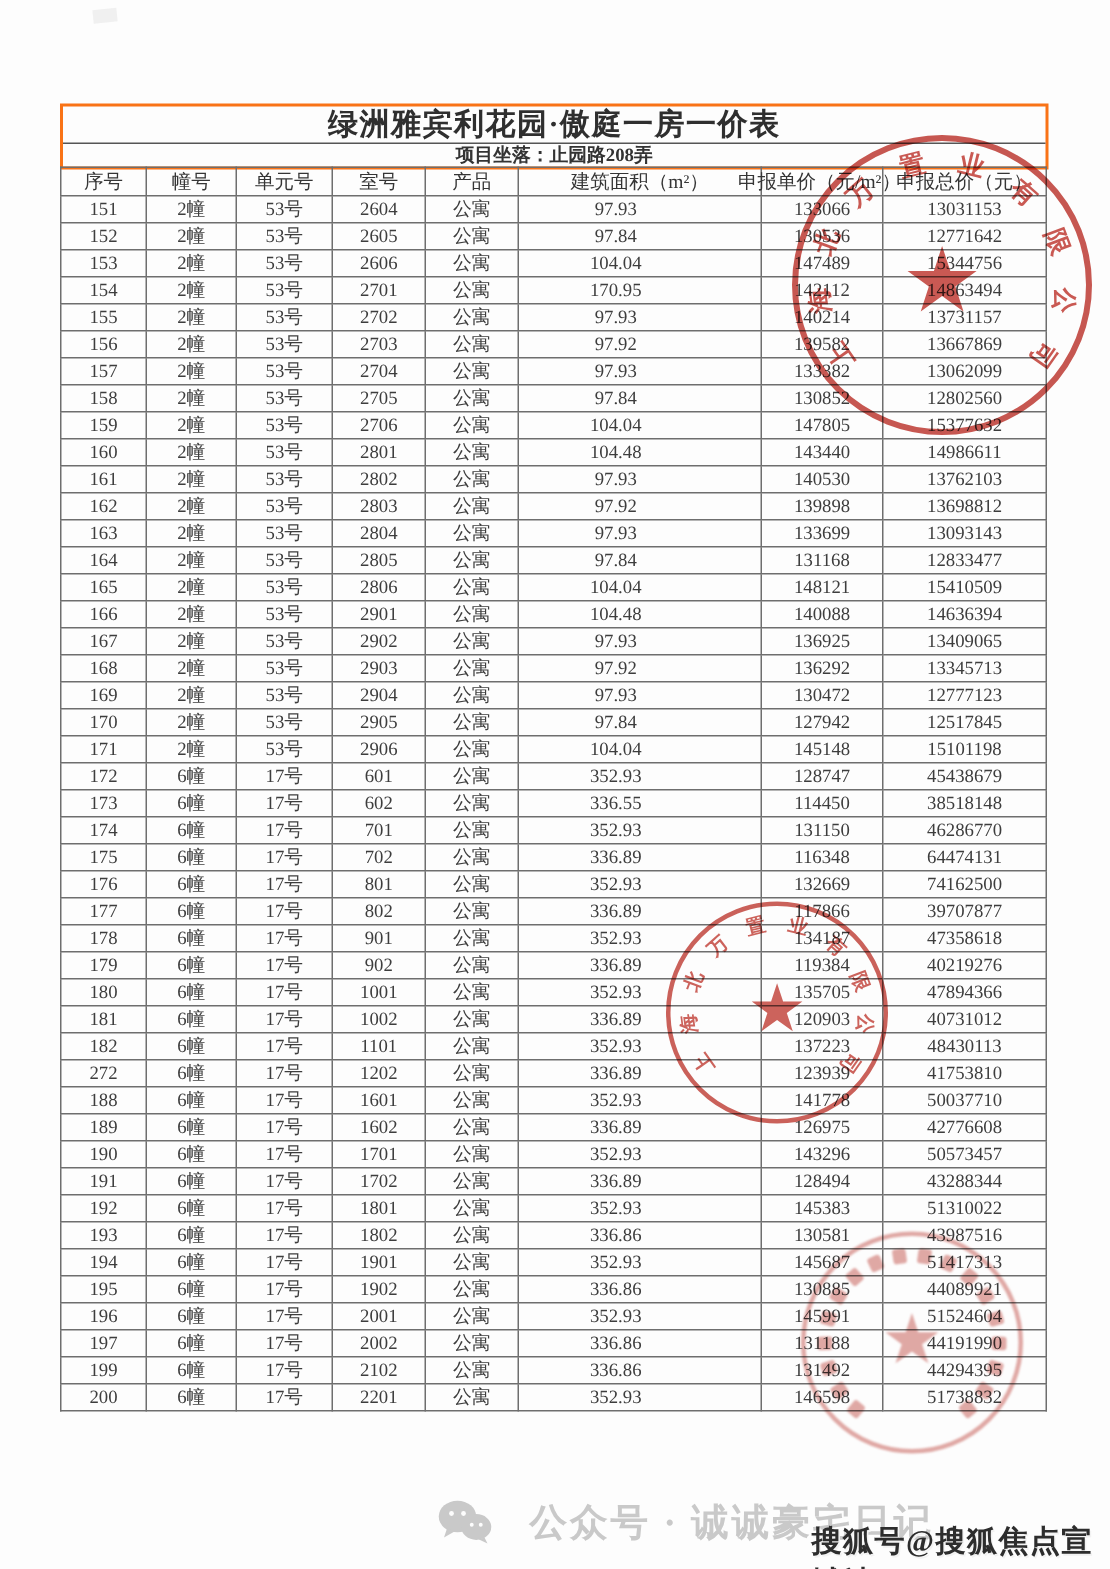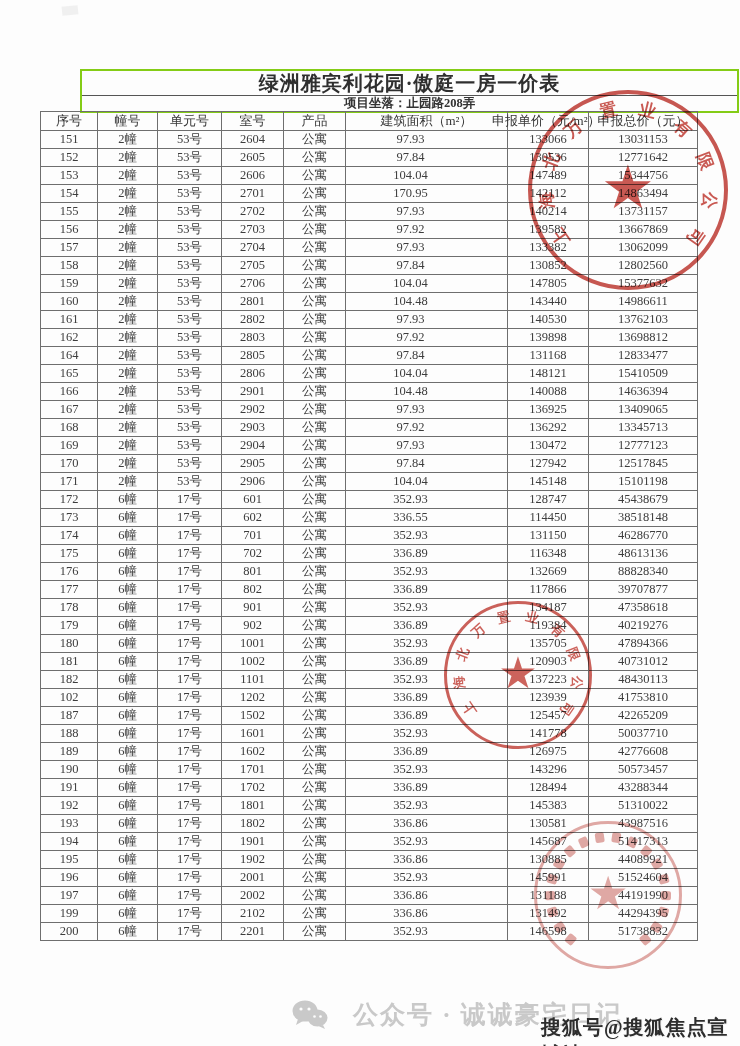--- a/index.html
+++ b/index.html
@@ -1,21 +1,21 @@
 <!DOCTYPE html>
 <html><head>
 <meta charset="utf-8">
 <style>
   html,body{margin:0;padding:0;background:#ffffff;}
   .page{position:relative;width:740px;height:1046px;background:#fdfdfd;overflow:hidden;
         font-family:"Liberation Serif","DejaVu Serif",serif;color:#3d3d3d;}
   .scan-artifact{position:absolute;left:62px;top:6px;width:16px;height:9px;
         background:#ececec;opacity:.8;transform:rotate(-6deg);}
   
-  .title-box{position:absolute;left:40px;top:69px;width:655px;border:2px solid #84cc16;margin-left:40px;}
+  .title-box{position:absolute;left:40px;top:69px;width:655px;border:2px solid #f97316;}
   .doc-title{height:24px;line-height:25px;text-align:center;font-size:20px;font-weight:bold;
         letter-spacing:1px;border-bottom:1px solid #555;color:#2f2f2f;}
   .doc-subtitle{height:15px;line-height:15px;text-align:center;font-size:12.5px;
         font-weight:bold;color:#333;}
   
   .grid-wrap{position:absolute;left:40px;top:111px;width:657px;}
   table.price-table{border-collapse:collapse;width:657px;table-layout:fixed;}
   .price-table th,.price-table td{border:1px solid #6e6e6e;padding:0;text-align:center;
         font-size:12.5px;color:#3d3d3d;overflow:visible;}
   .price-table thead tr{height:19px;}
@@ -203,20 +203,30 @@
             <td class="c0">162</td>
             <td class="c1">2幢</td>
             <td class="c2">53号</td>
             <td class="c3">2803</td>
             <td class="c4">公寓</td>
             <td class="c5">97.92</td>
             <td class="c6">139898</td>
             <td class="c7">13698812</td>
           </tr>
           <tr>
+            <td class="c0">163</td>
+            <td class="c1">2幢</td>
+            <td class="c2">53号</td>
+            <td class="c3">2804</td>
+            <td class="c4">公寓</td>
+            <td class="c5">97.93</td>
+            <td class="c6">133699</td>
+            <td class="c7">13093143</td>
+          </tr>
+          <tr>
             <td class="c0">164</td>
             <td class="c1">2幢</td>
             <td class="c2">53号</td>
             <td class="c3">2805</td>
             <td class="c4">公寓</td>
             <td class="c5">97.84</td>
             <td class="c6">131168</td>
             <td class="c7">12833477</td>
           </tr>
           <tr>
@@ -320,31 +330,31 @@
             <td class="c7">46286770</td>
           </tr>
           <tr>
             <td class="c0">175</td>
             <td class="c1">6幢</td>
             <td class="c2">17号</td>
             <td class="c3">702</td>
             <td class="c4">公寓</td>
             <td class="c5">336.89</td>
             <td class="c6">116348</td>
-            <td class="c7">48613136</td>
+            <td class="c7">64474131</td>
           </tr>
           <tr>
             <td class="c0">176</td>
             <td class="c1">6幢</td>
             <td class="c2">17号</td>
             <td class="c3">801</td>
             <td class="c4">公寓</td>
             <td class="c5">352.93</td>
             <td class="c6">132669</td>
-            <td class="c7">88828340</td>
+            <td class="c7">74162500</td>
           </tr>
           <tr>
             <td class="c0">177</td>
             <td class="c1">6幢</td>
             <td class="c2">17号</td>
             <td class="c3">802</td>
             <td class="c4">公寓</td>
             <td class="c5">336.89</td>
             <td class="c6">117866</td>
             <td class="c7">39707877</td>
@@ -393,38 +403,28 @@
             <td class="c0">182</td>
             <td class="c1">6幢</td>
             <td class="c2">17号</td>
             <td class="c3">1101</td>
             <td class="c4">公寓</td>
             <td class="c5">352.93</td>
             <td class="c6">137223</td>
             <td class="c7">48430113</td>
           </tr>
           <tr>
-            <td class="c0">102</td>
+            <td class="c0">272</td>
             <td class="c1">6幢</td>
             <td class="c2">17号</td>
             <td class="c3">1202</td>
             <td class="c4">公寓</td>
             <td class="c5">336.89</td>
             <td class="c6">123939</td>
             <td class="c7">41753810</td>
-          </tr>
-          <tr>
-            <td class="c0">187</td>
-            <td class="c1">6幢</td>
-            <td class="c2">17号</td>
-            <td class="c3">1502</td>
-            <td class="c4">公寓</td>
-            <td class="c5">336.89</td>
-            <td class="c6">125457</td>
-            <td class="c7">42265209</td>
           </tr>
           <tr>
             <td class="c0">188</td>
             <td class="c1">6幢</td>
             <td class="c2">17号</td>
             <td class="c3">1601</td>
             <td class="c4">公寓</td>
             <td class="c5">352.93</td>
             <td class="c6">141778</td>
             <td class="c7">50037710</td>

